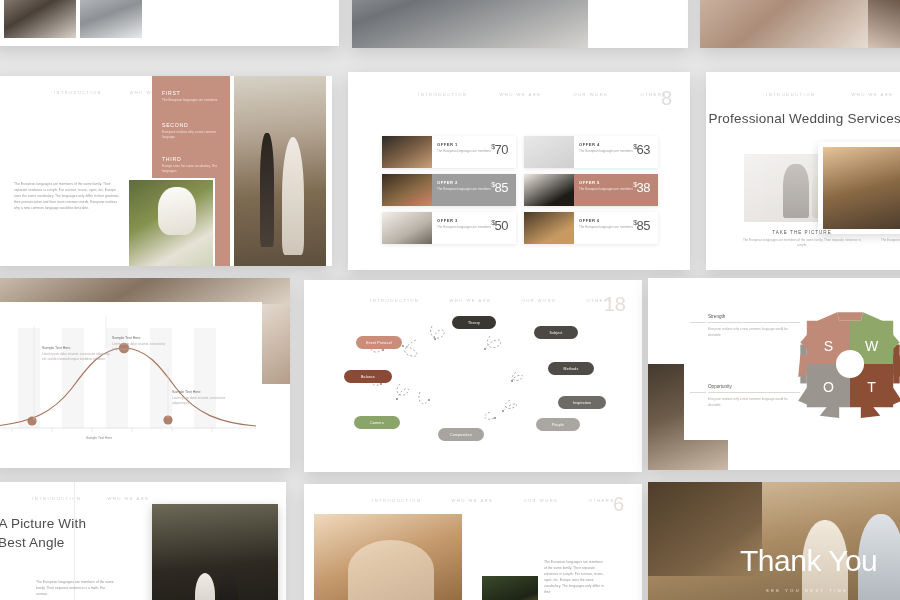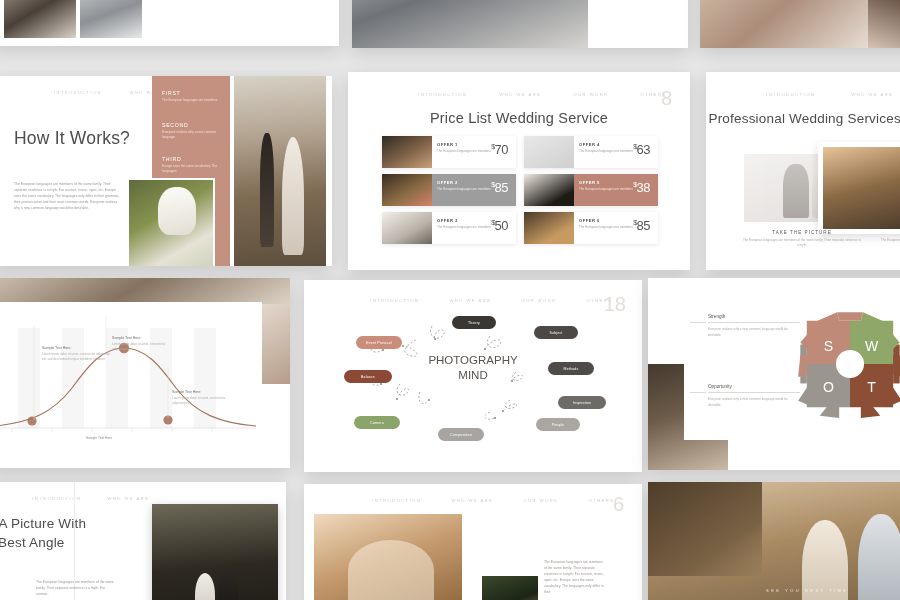--- a/index.html
+++ b/index.html
@@ -219,21 +219,20 @@
   <div class="slide" id="r0c">
     <div class="imA ph"></div>
     <div class="imB ph"></div>
   </div>
 
   <div class="slide" id="s_how">
     <div class="nav">
       <span>INTRODUCTION</span>
       <span>WHO WE ARE</span>
     </div>
-    <h1 class="ttl">How It Works?</h1>
     <div class="para body-txt">The European languages are members of the same family. Their separate existence is a myth. For science, music, sport, etc, Europe uses the same vocabulary. The languages only differ in their grammar, their pronunciation and their most common words. Everyone realizes why a new common language would be desirable.</div>
 
     <div class="panel">
       <div class="grp" style="top:14px">
         <p class="st">FIRST</p>
         <p class="sp">The European languages are members</p>
       </div>
       <div class="grp" style="top:46px">
         <p class="st">SECOND</p>
         <p class="sp">Everyone realizes why a new common language</p>
@@ -248,21 +247,20 @@
   </div>
 
   <div class="slide" id="s_price">
     <div class="nav">
       <span>INTRODUCTION</span>
       <span>WHO WE ARE</span>
       <span>OUR WORK</span>
       <span>OTHERS</span>
     </div>
     <div class="pagenum">8</div>
-    <h1 class="ttl">Price List Wedding Service</h1>
 
     <div class="pgrid">
       <div class="pcard">
         <div class="thumb ph" style="background:linear-gradient(150deg,#2f2a24,#7b5f45 50%,#c9a07a)"></div>
         <div class="mid">
             <div class="lab">OFFER 1</div>
           <div class="sub">The European languages are members</div>
           </div>
         <div class="price"><i>$</i><span>70</span></div>
       </div>
@@ -411,24 +409,20 @@
           <circle cx="208" cy="101" r="1"></circle>
         <circle cx="199" cy="131" r="1"></circle>
           <circle cx="191" cy="138" r="1"></circle>
         <circle cx="93" cy="119" r="1"></circle>
           <circle cx="125" cy="120" r="1"></circle>
         <circle cx="77" cy="104" r="1"></circle>
           <circle cx="79" cy="70" r="1"></circle>
       </g>
     </svg>
 
-    <div class="center">
-      <span>PHOTOGRAPHY</span><br>
-      <span>MIND</span>
-    </div>
 
     <div class="pill" style="left:148px;top:36px;width:44px;background:#3a3733">Theory</div>
     <div class="pill" style="left:230px;top:46px;width:44px;background:#4c4843">Subject</div>
     <div class="pill" style="left:244px;top:82px;width:46px;background:#4f4b47">Methods</div>
     <div class="pill" style="left:254px;top:116px;width:48px;background:#6e6a66">Inspiration</div>
     <div class="pill" style="left:232px;top:138px;width:44px;background:#aaa6a2">People</div>
     <div class="pill" style="left:134px;top:148px;width:46px;background:#a8a4a0">Composition</div>
     <div class="pill" style="left:50px;top:136px;width:46px;background:#8ba46a">Camera</div>
     <div class="pill" style="left:40px;top:90px;width:48px;background:#8b4a35">Balance</div>
     <div class="pill" style="left:52px;top:56px;width:46px;background:#c98d7a">Event Protocol</div>
@@ -514,16 +508,17 @@
       <div class="arc"></div>
     </div>
     <div class="para body-txt">The European languages are members of the same family. Their separate existence is a myth. For science, music, sport, etc, Europe uses the same vocabulary. The languages only differ in their</div>
     <div class="thumb ph"></div>
   </div>
 
   <div class="slide" id="s_thx">
     <div class="tree"></div>
     <div class="fig1"></div>
     <div class="fig2"></div>
+    <h1>Thank You</h1>
     <div class="sub">SEE YOU NEXT TIME</div>
   </div>
 
 </div>
 
 </body></html>

